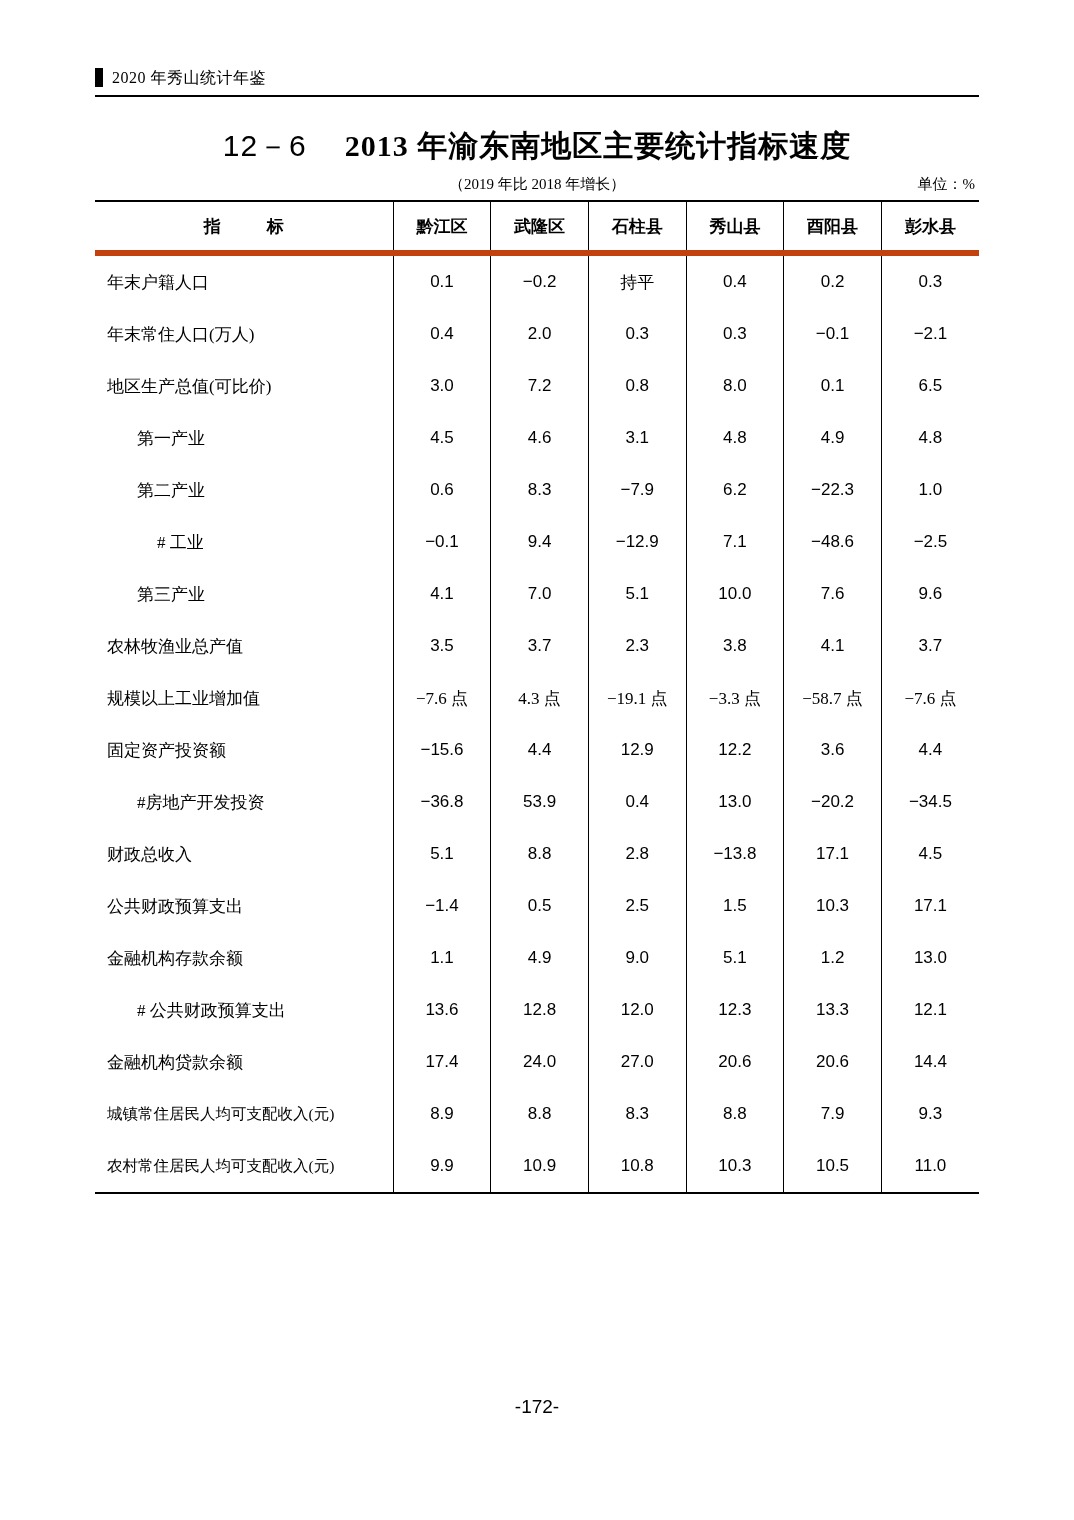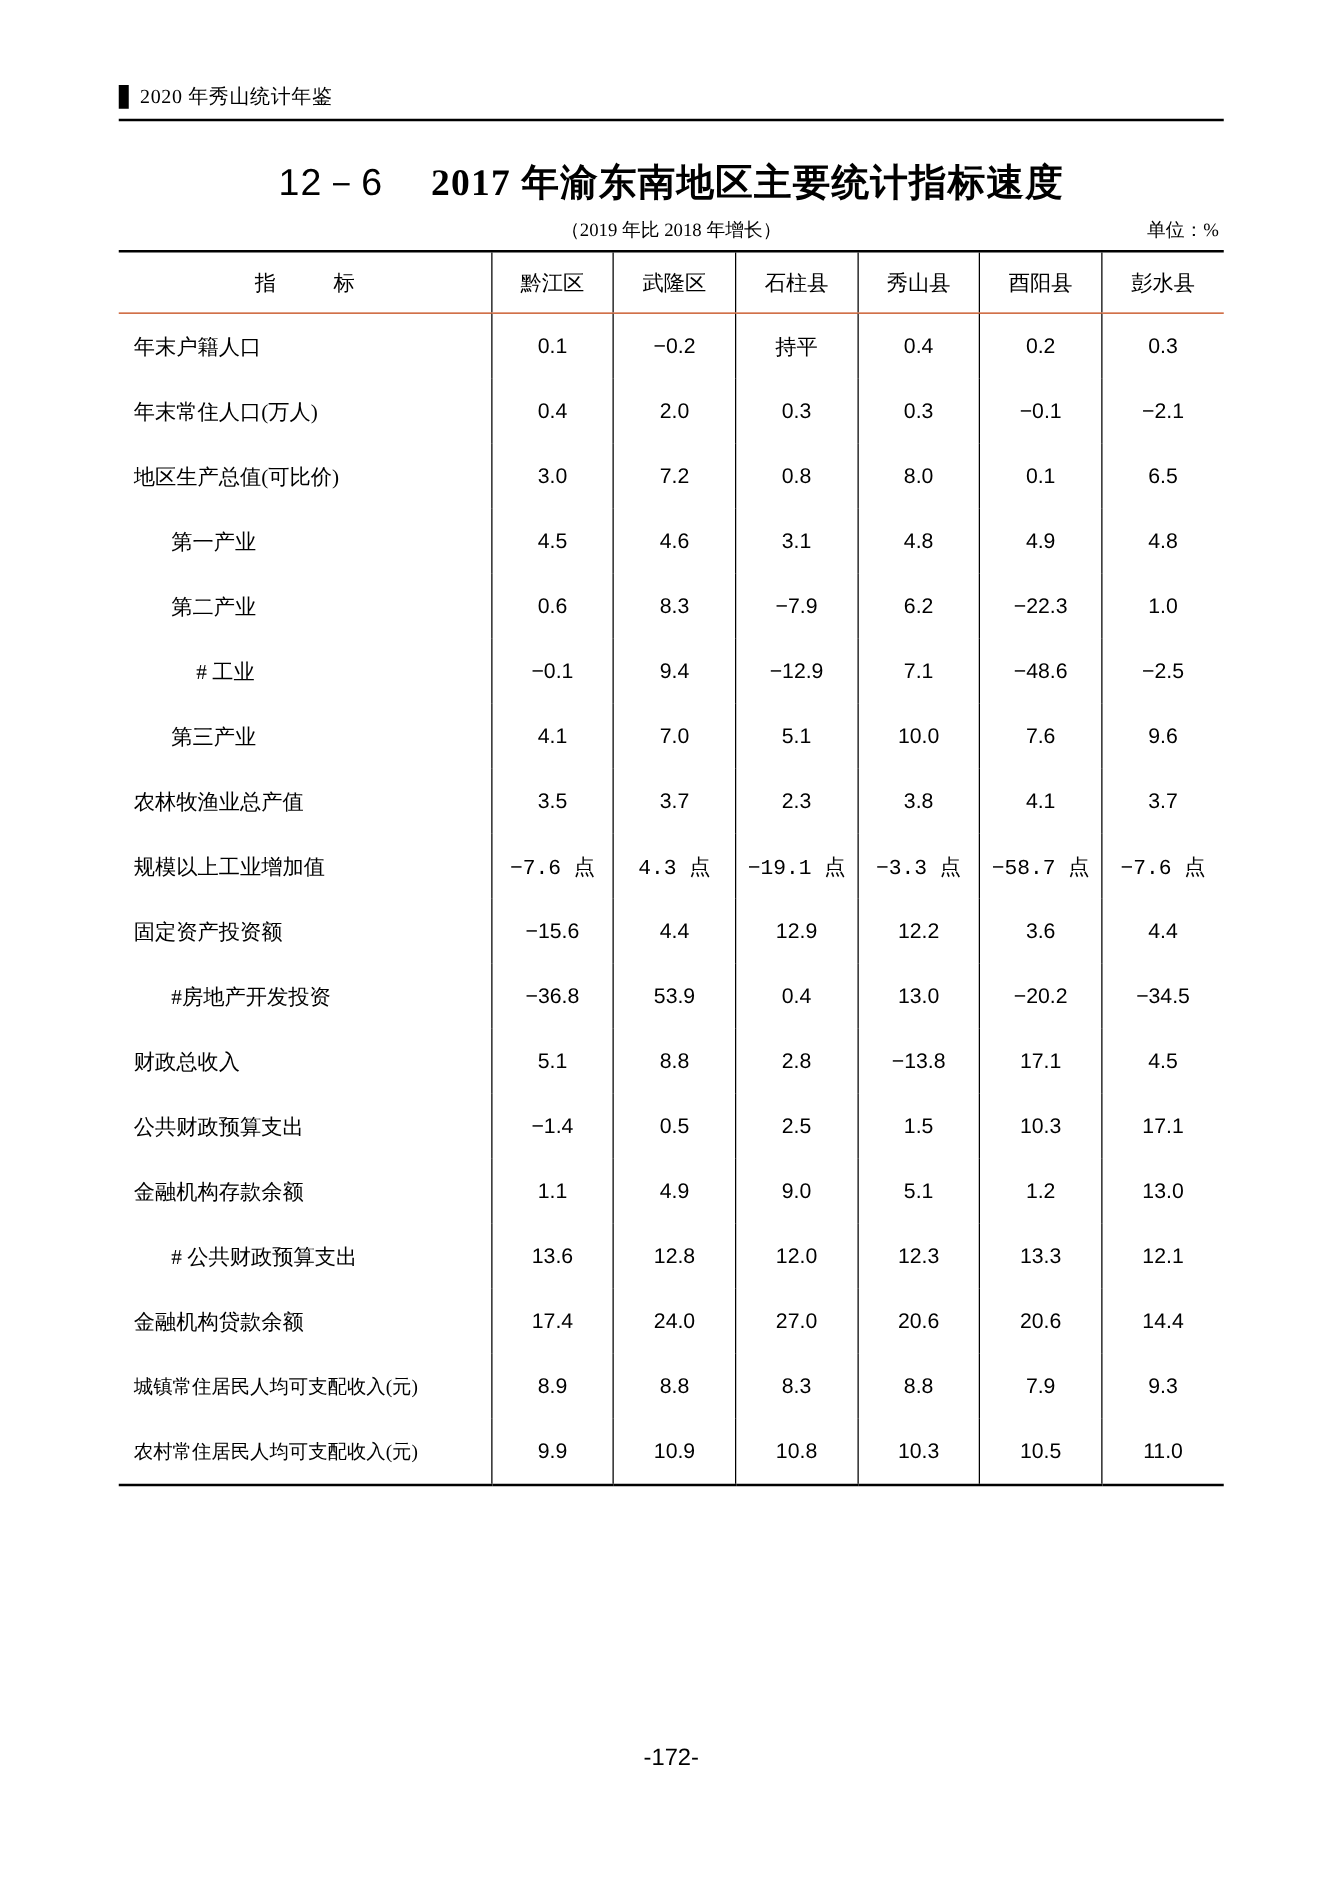--- a/index.html
+++ b/index.html
@@ -94,24 +94,24 @@
     left: 95px;
     top: 202px;
     width: 884px;
     border-collapse: collapse;
     table-layout: fixed;
   }
   table.main col.c0 { width: 298px; }
   table.main col.cn { width: 97.6px; }
   table.main thead th {
     height: 46px;
-    font-weight: 400;
+    font-weight: 700;
     font-size: 17px;
     vertical-align: middle;
-    border-bottom: 1px solid #c2410c;
+    border-bottom: 6px solid #c2410c;
   }
   table.main thead th.ind {
     letter-spacing: 0;
   }
   table.main thead th.ind span {
     display: inline-block;
   }
   table.main thead th.ind .sp {
     width: 46px;
   }
@@ -128,21 +128,21 @@
     text-align: left;
     padding-left: 12px;
     white-space: nowrap;
   }
   table.main tbody td.val {
     text-align: center;
     font-family: "Liberation Sans", sans-serif;
     font-size: 17px;
   }
   table.main tbody td.val.cn-unit {
-    font-family: Liberation Mono, monospace;
+    font-family: Liberation Serif, serif;
   }
   table.main tbody tr:last-child td {
     border-bottom: 2px solid #000;
   }
   .top-rule {
     position: absolute;
     left: 95px;
     top: 200px;
     width: 884px;
     height: 2px;
@@ -167,21 +167,21 @@
 
 <div class="page">
 
   <div class="header">
     <div class="header-bar"></div>
     <div class="header-text">2020 年秀山统计年鉴</div>
   </div>
   <div class="header-rule"></div>
 
   <div class="title">
-    <span class="num">12－6</span><span>2017 年渝东南地区主要统计指标速度</span>
+    <span class="num">12－6</span><span>2013 年渝东南地区主要统计指标速度</span>
   </div>
 
   <div class="subline">
     <div class="center">（2019 年比 2018 年增长）</div>
     <div class="right">单位：%</div>
   </div>
 
   <div class="top-rule"></div>
 
   <table class="main">

